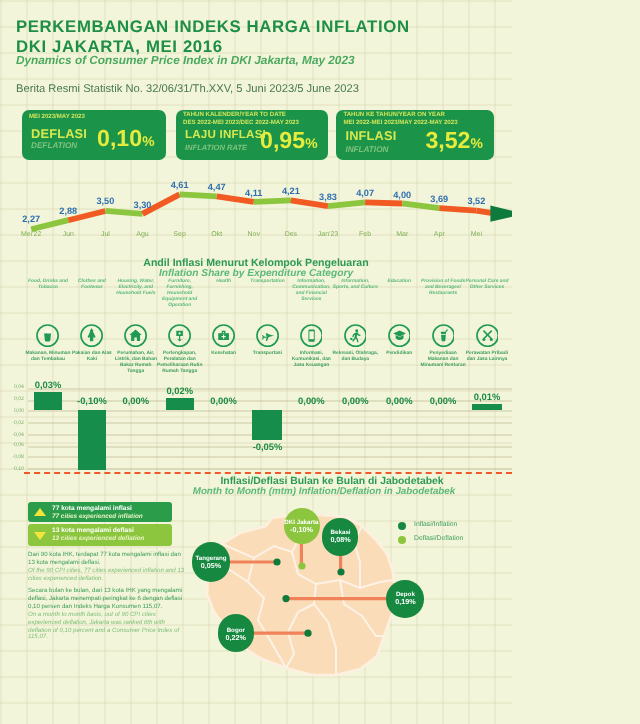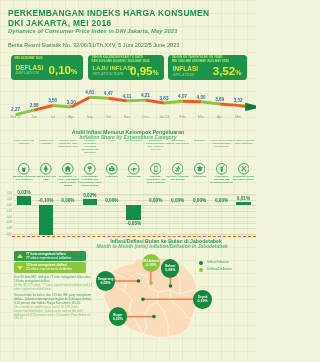--- a/index.html
+++ b/index.html
@@ -67,21 +67,21 @@
   .lg{position:absolute;font-size:3.4px;color:#3f9e5d;left:9px;}
   .lgdot{position:absolute;width:4.2px;height:4.2px;border-radius:50%;left:1px;}
   .mapbub{position:absolute;border-radius:50%;z-index:5;display:flex;flex-direction:column;align-items:center;justify-content:center;color:#fff;font-weight:bold;}
   .mapbub .n{font-size:3.1px;}
   .mapbub .v{font-size:3.6px;}
 </style>
 </head>
 <body>
 
 <div id="grid"></div>
-<div class="abs" id="title1">PERKEMBANGAN INDEKS HARGA KONSUMEN</div>
+<div class="abs" id="title1">PERKEMBANGAN INDEKS HARGA INFLATION</div>
 <div class="abs" id="title2">DKI JAKARTA, MEI 2016</div>
 <div class="abs" id="subtitle">Dynamics of Consumer Price Index in DKI Jakarta, May 2023</div>
 <div class="abs" id="brs">Berita Resmi Statistik No. 32/06/31/Th.XXV, 5 Juni 2023/5 June 2023</div>
 <div class="abs" id="qr"></div>
 
 <div class="sbox" id="sbox1">
   <div class="sb-period" style="top:2.4px">MEI 2023/MAY 2023</div>
   <div class="sb-name" style="top:8.6px">DEFLASI</div>
   <div class="sb-en" style="top:15.3px">DEFLATION</div>
   <div class="sb-val" style="left:38px;top:7.5px;font-size:11.6px"><span>0,10</span><span class="sb-pct">%</span></div>

